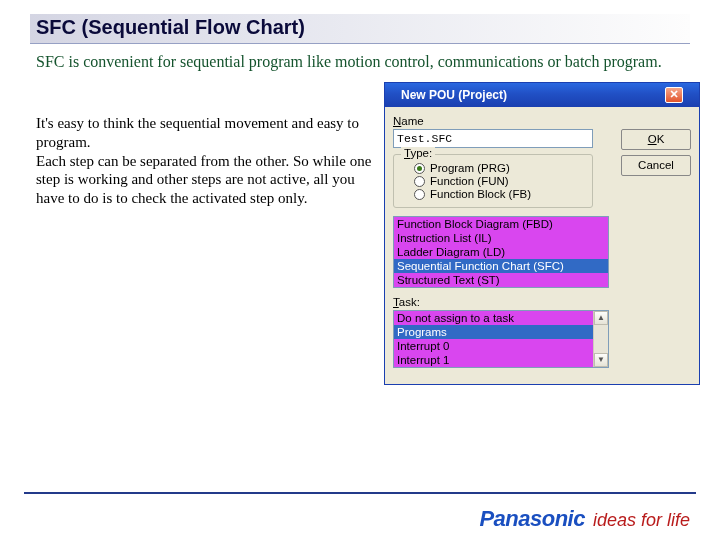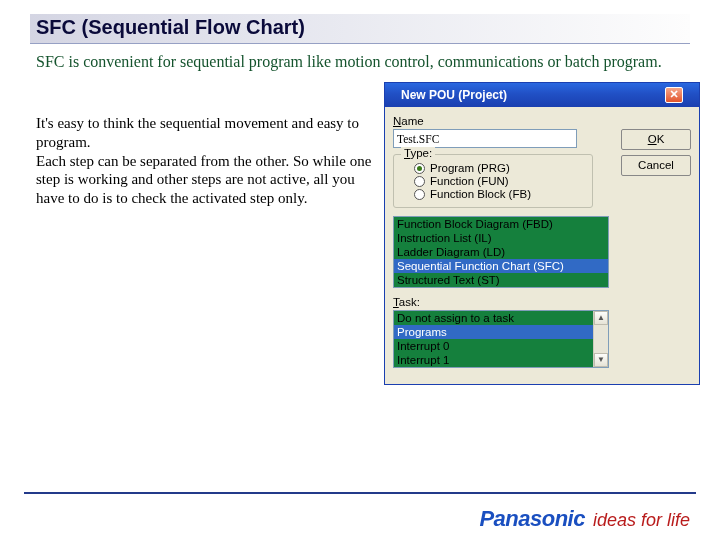--- a/index.html
+++ b/index.html
@@ -72,26 +72,26 @@
     font-family: Arial, sans-serif;
   }
   .dialog-body {
     padding: 8px 8px 10px 8px;
     position: relative;
   }
   .row { margin-bottom: 6px; }
   .lbl { display: block; margin-bottom: 2px; }
   .underline { text-decoration: underline; }
   .txt-input {
-    width: 184px;
+    width: 200px;
     height: 19px;
     border: 1px solid #7f9db9;
     background: #fff;
     padding: 1px 3px;
-    font-family: Liberation Serif, serif;
+    font-family: Liberation Mono, monospace;
     font-size: 11.5px;
   }
   .btn {
     position: absolute;
     right: 8px;
     width: 70px;
     height: 21px;
     background: #ece9d8;
     border: 1px solid #888;
     border-radius: 2px;
@@ -138,21 +138,21 @@
     content: "";
     position: absolute;
     top: 2px; left: 2px;
     width: 5px; height: 5px;
     background: #3b7a1a;
     border-radius: 50%;
   }
   .listbox {
     width: 216px;
     border: 1px solid #7f9db9;
-    background: #15803d;
+    background: #d946ef;
     font-size: 11.5px;
     margin-top: 1px;
   }
   .listbox .opt {
     padding: 1px 3px;
     white-space: nowrap;
   }
   .listbox .opt.selected {
     background: #316ac5;
     color: #fff;

